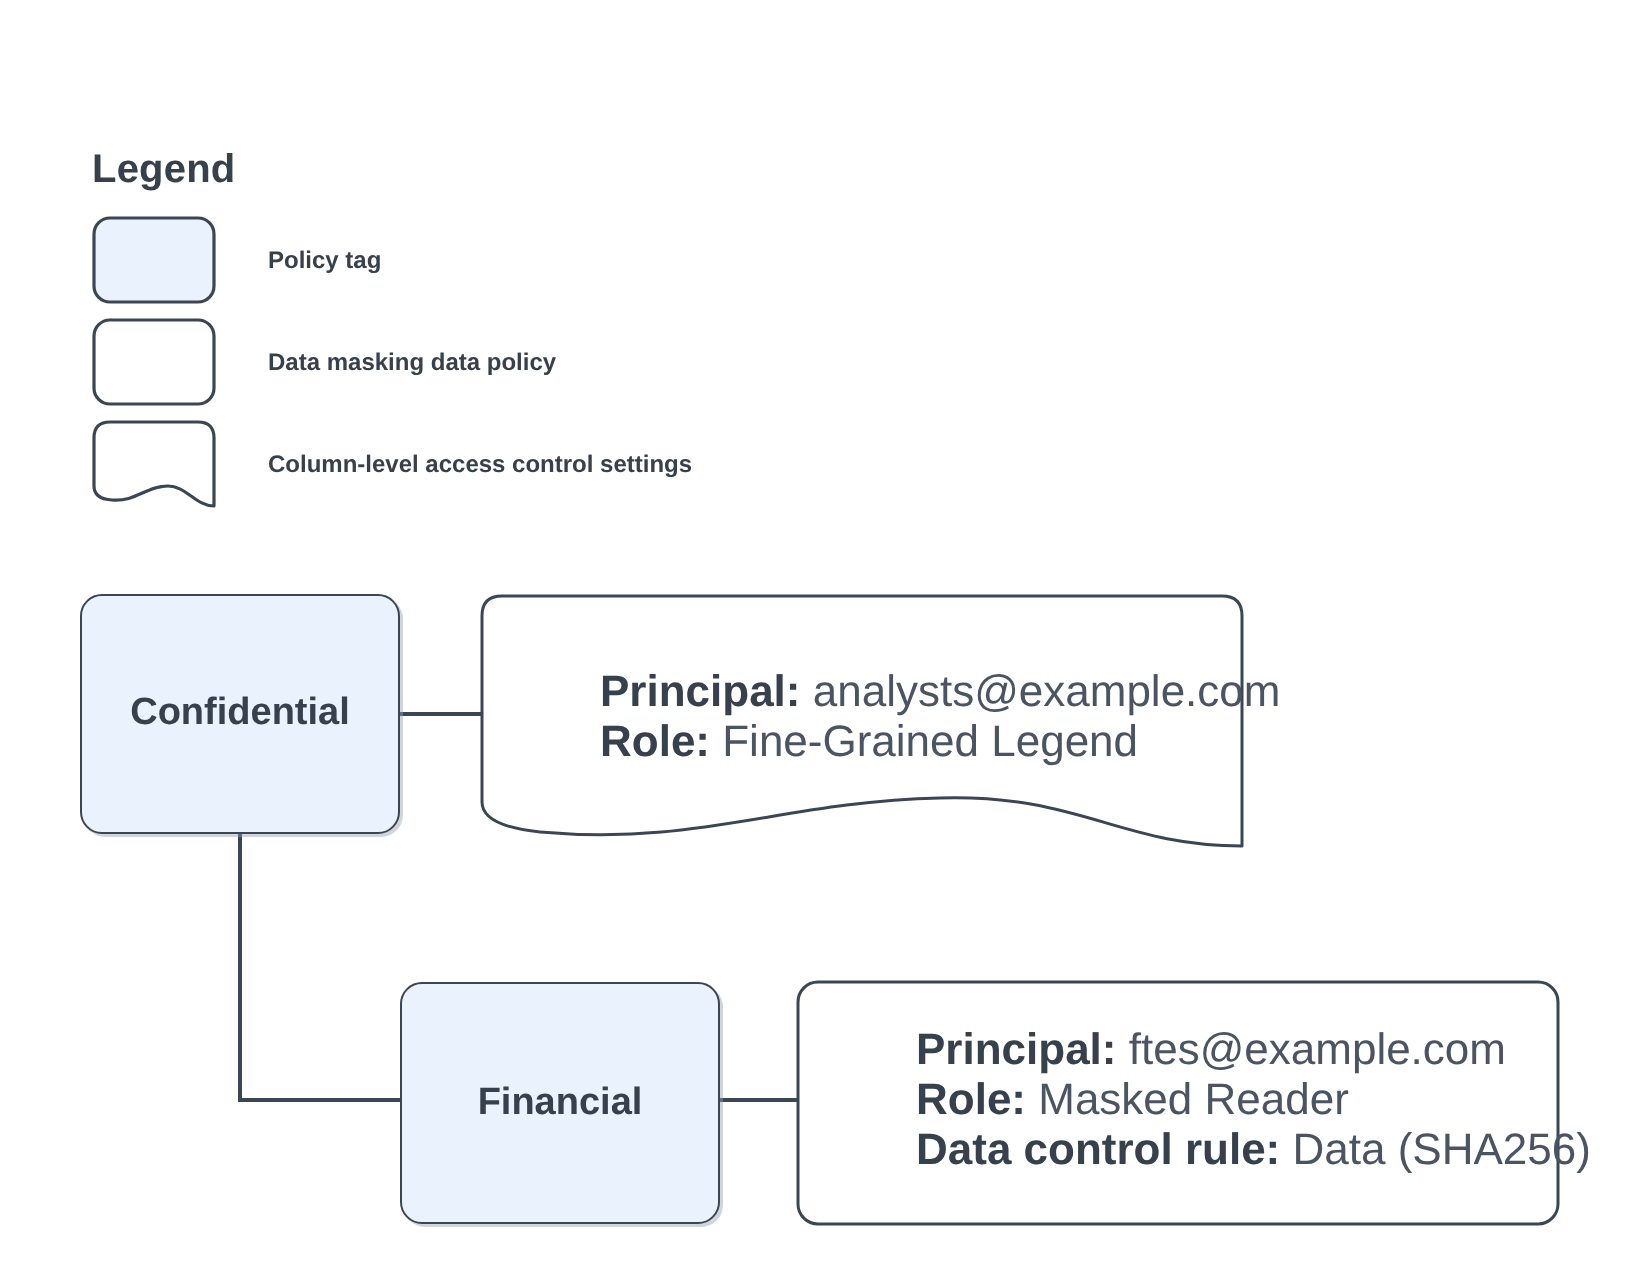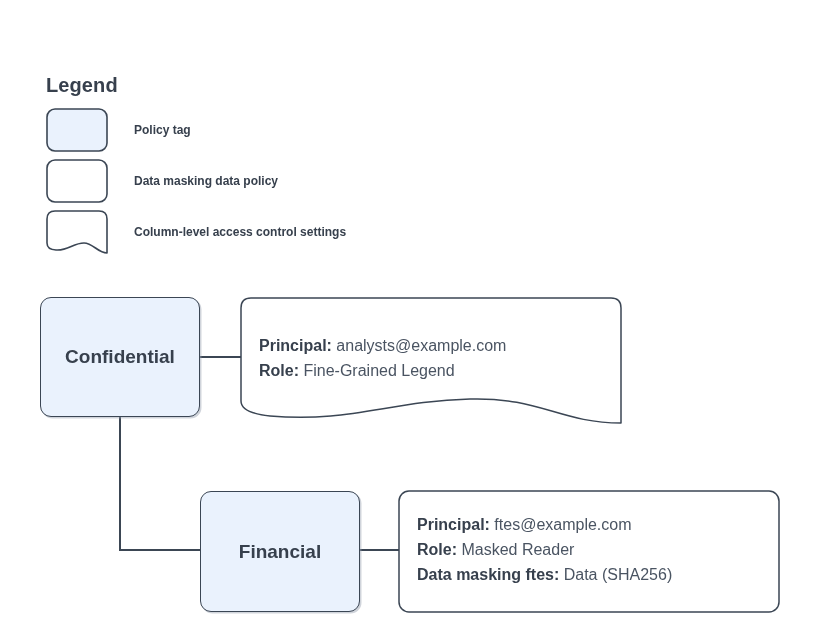--- a/index.html
+++ b/index.html
@@ -95,24 +95,25 @@
   }
   .callout-body {
     position: absolute;
     left: 0;
     top: 0;
     width: 100%;
     height: 100%;
   }
   .callout-text {
     position: absolute;
-    font-size: 16px;
+    font-size: 22px;
     color: #4a5462;
     line-height: 25px;
     white-space: nowrap;
+    margin-left: 41px;
   }
   .callout-text b {
     color: #37404d;
     font-weight: bold;
   }
 
   #callout-confidential {
     left: 240px; top: 285px;
     width: 382px; height: 127px;
   }
@@ -221,18 +222,18 @@
       </svg>
     </div>
     <div class="callout-text">
       <div>
         <b>Principal:</b><span> ftes@example.com</span>
       </div>
       <div>
         <b>Role:</b><span> Masked Reader</span>
       </div>
       <div>
-        <b>Data masking ftes:</b><span> Data (SHA256)</span>
+        <b>Data control rule:</b><span> Data (SHA256)</span>
       </div>
     </div>
   </div>
 
 </div>
 
 </body></html>

